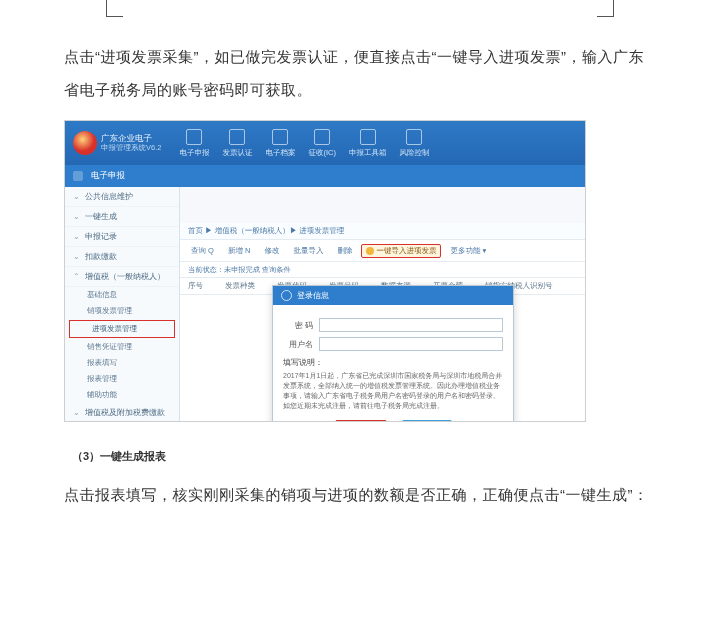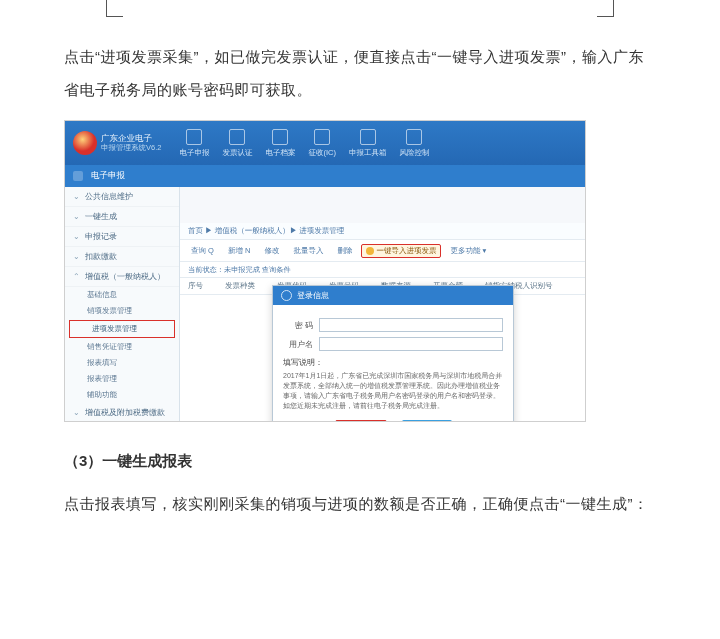--- a/index.html
+++ b/index.html
@@ -1,21 +1,21 @@
 <!DOCTYPE html>
 <html><head>
 <meta charset="utf-8">
 <style>
   html,body{margin:0;padding:0;background:#fff;font-family:"Microsoft YaHei","SimSun",sans-serif;color:#333;}
   .page{width:688px;min-height:639px;margin:0 auto;position:relative;box-sizing:border-box;padding:30px 48px 20px 48px;}
   .crop-tl,.crop-tr{position:absolute;top:0;width:16px;height:16px;}
   .crop-tl{left:90px;border-left:1.5px solid #555;border-bottom:1.5px solid #555;}
   .crop-tr{right:90px;border-right:1.5px solid #555;border-bottom:1.5px solid #555;}
   .body-text{font-size:15px;line-height:2.2;letter-spacing:.5px;margin:10px 0 14px 0;}
-  .section-head{font-size:15px;font-weight:700;margin:22px 0 8px 0;line-height:2.2;}
+  .section-head{font-size:11px;font-weight:700;margin:22px 0 8px 8px;line-height:2.2;}
   .screenshot{width:520px;height:300px;border:1px solid #cfcfcf;position:relative;font-size:8px;color:#444;overflow:hidden;background:#f6f8fb;margin-top:4px;}
   .ss-header{height:44px;background:linear-gradient(#2e79c6,#2468b4);display:flex;align-items:center;padding:0 8px;gap:4px;color:#cfe3f6;}
   .ss-logo{width:24px;height:24px;border-radius:50%;background:radial-gradient(circle at 40% 35%,#ffd27a,#d9302a 55%);flex:0 0 auto;}
   .brand{line-height:1.1;}
   .brand .l1{font-size:8.5px;color:#e9f3fc;}
   .brand .l2{font-size:7.5px;color:#b9d6ef;}
   .top-tabs{display:flex;gap:13px;margin-left:14px;align-items:flex-end;}
   .top-tabs .t{display:flex;flex-direction:column;align-items:center;gap:3px;font-size:7.5px;}
   .top-tabs .t .ic{width:14px;height:14px;border:1px solid rgba(255,255,255,.6);border-radius:2px;}
   .ss-ribbon{height:22px;background:#2f7ecd;display:flex;align-items:center;color:#fff;padding-left:8px;gap:8px;font-size:8.5px;}

